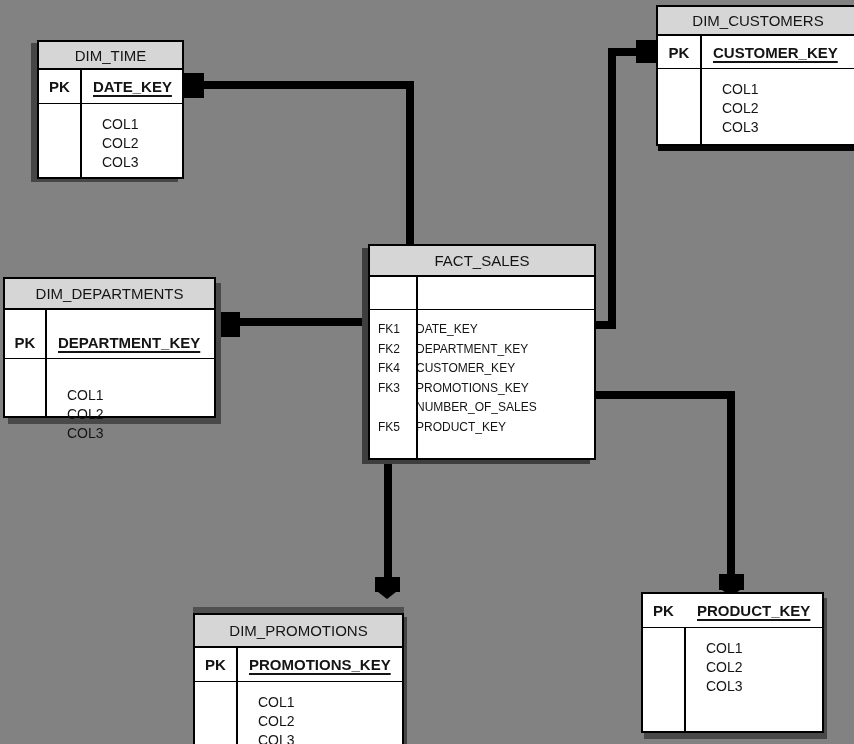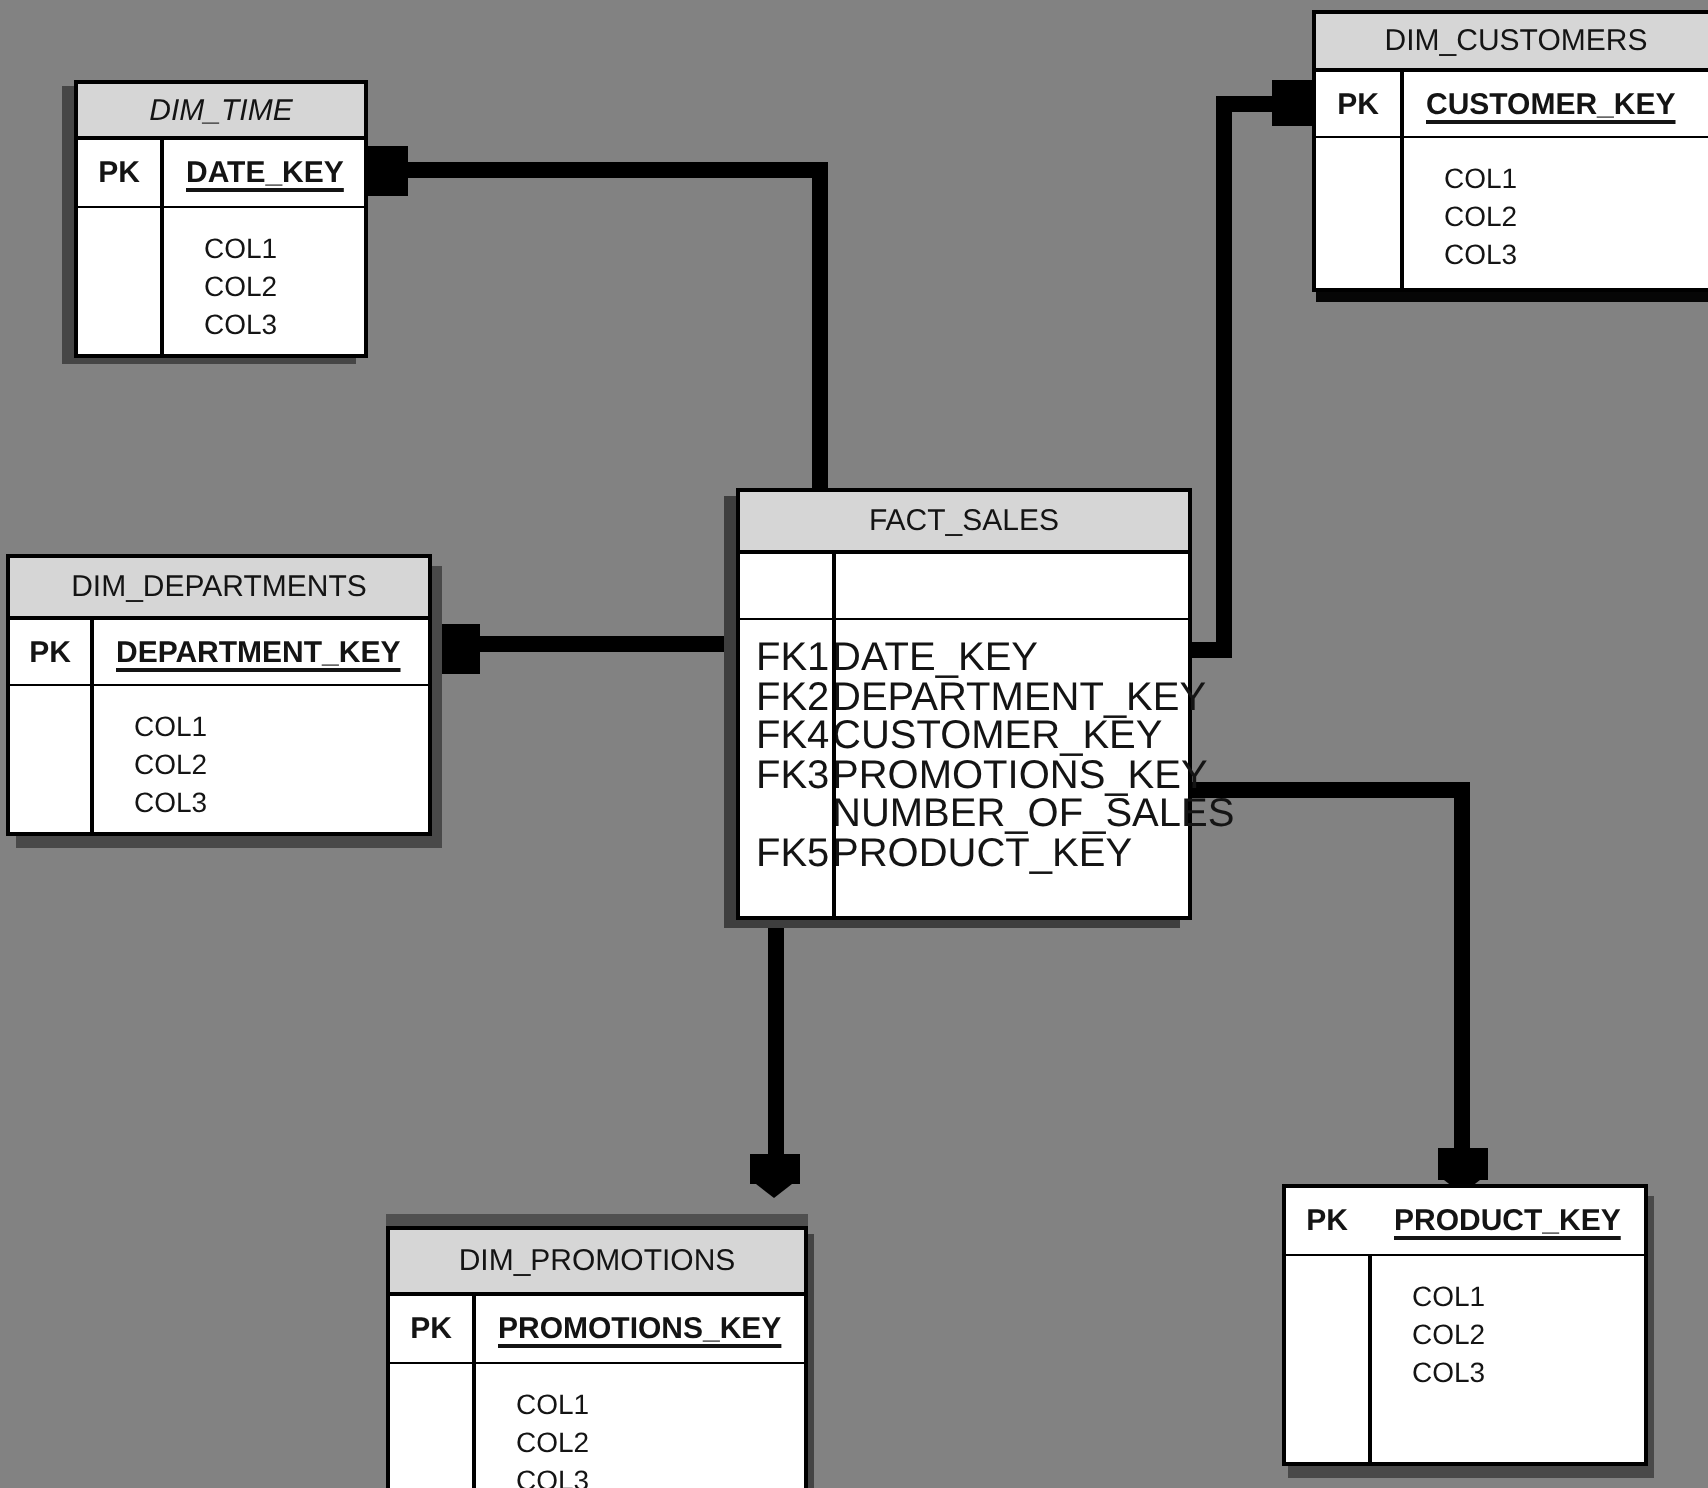--- a/index.html
+++ b/index.html
@@ -16,32 +16,32 @@
   .pkrow{display:flex;border-bottom:1.5px solid #000;align-items:center;flex:0 0 auto;}
   .pkcell{font-weight:bold;font-size:15px;text-align:center;flex:0 0 auto;}
   .pkfield{font-weight:bold;font-size:15px;padding-left:13px;
            text-decoration:underline;text-decoration-thickness:2px;text-underline-offset:3px;}
   .body{display:flex;flex:1 1 auto;}
   .spacer{flex:0 0 auto;}
   .cols{padding:11px 0 0 22px;font-size:14px;line-height:19px;}
   .vdiv{position:absolute;width:1.5px;background:#000;z-index:3;}
   
   #t-time {left:37px;top:40px;width:147px;height:139px;box-shadow:-6px 3px 0 #464646;}
-  #t-time .hdr{height:26px;font-style:italic;} #t-time .pkrow{height:33px;} #t-time .pkcell,#t-time .spacer{width:41px;}
+  #t-time .hdr{height:26px;} #t-time .pkrow{height:33px;} #t-time .pkcell,#t-time .spacer{width:41px;}
   #t-time .vdiv{left:41px;top:28px;height:107px;}
   #t-cust {left:656px;top:5px;width:204px;height:141px;box-shadow:2px 5px 0 #060606;}
   #t-cust .hdr{height:27px;} #t-cust .pkrow{height:32px;} #t-cust .pkcell,#t-cust .spacer{width:42px;}
   #t-cust .vdiv{left:42px;top:29px;height:108px;}
   #t-fact {left:368px;top:244px;width:228px;height:216px;box-shadow:-6px 4px 0 #3e3e3e;}
   #t-fact .hdr{height:29px;} #t-fact .pkrow{height:32px;}
   #t-fact .vdiv{left:46px;top:31px;height:181px;}
-  #t-fact .fbody{padding-top:10px;font-size:20px;line-height:19.5px;}
+  #t-fact .fbody{padding-top:10px;font-size:12px;line-height:19.5px;}
   .frow{display:flex;}
   .fkey{width:46px;padding-left:8px;box-sizing:border-box;flex:0 0 auto;}
-  #t-dept {left:3px;top:277px;width:213px;height:141px;box-shadow:5px 6px 0 #494949;}
+  #t-dept {left:3px;top:277px;width:213px;height:141px;box-shadow:5px 6px 0 #494949;gap:16px;}
   #t-dept .hdr{height:29px;} #t-dept .pkrow{height:32px;} #t-dept .pkcell,#t-dept .spacer{width:40px;}
   #t-dept .vdiv{left:40px;top:31px;height:106px;}
   #t-promo{left:193px;top:597px;width:211px;height:143px;box-shadow:0 -6px 0 #505050,3px 4px 0 #444;margin-top:16px;}
   #t-promo .hdr{height:31px;} #t-promo .pkrow{height:33px;} #t-promo .pkcell,#t-promo .spacer{width:41px;}
   #t-promo .vdiv{left:41px;top:33px;height:106px;}
   #t-prod {left:641px;top:592px;width:183px;height:141px;box-shadow:3px 6px 0 #494949;}
   #t-prod .hdr{height:31px;} #t-prod .pkrow{height:33px;} #t-prod .pkcell,#t-prod .spacer{width:41px;}
   #t-prod .vdiv{left:41px;top:33px;height:104px;}
   
   .seg{position:absolute;background:#000;z-index:1;}

